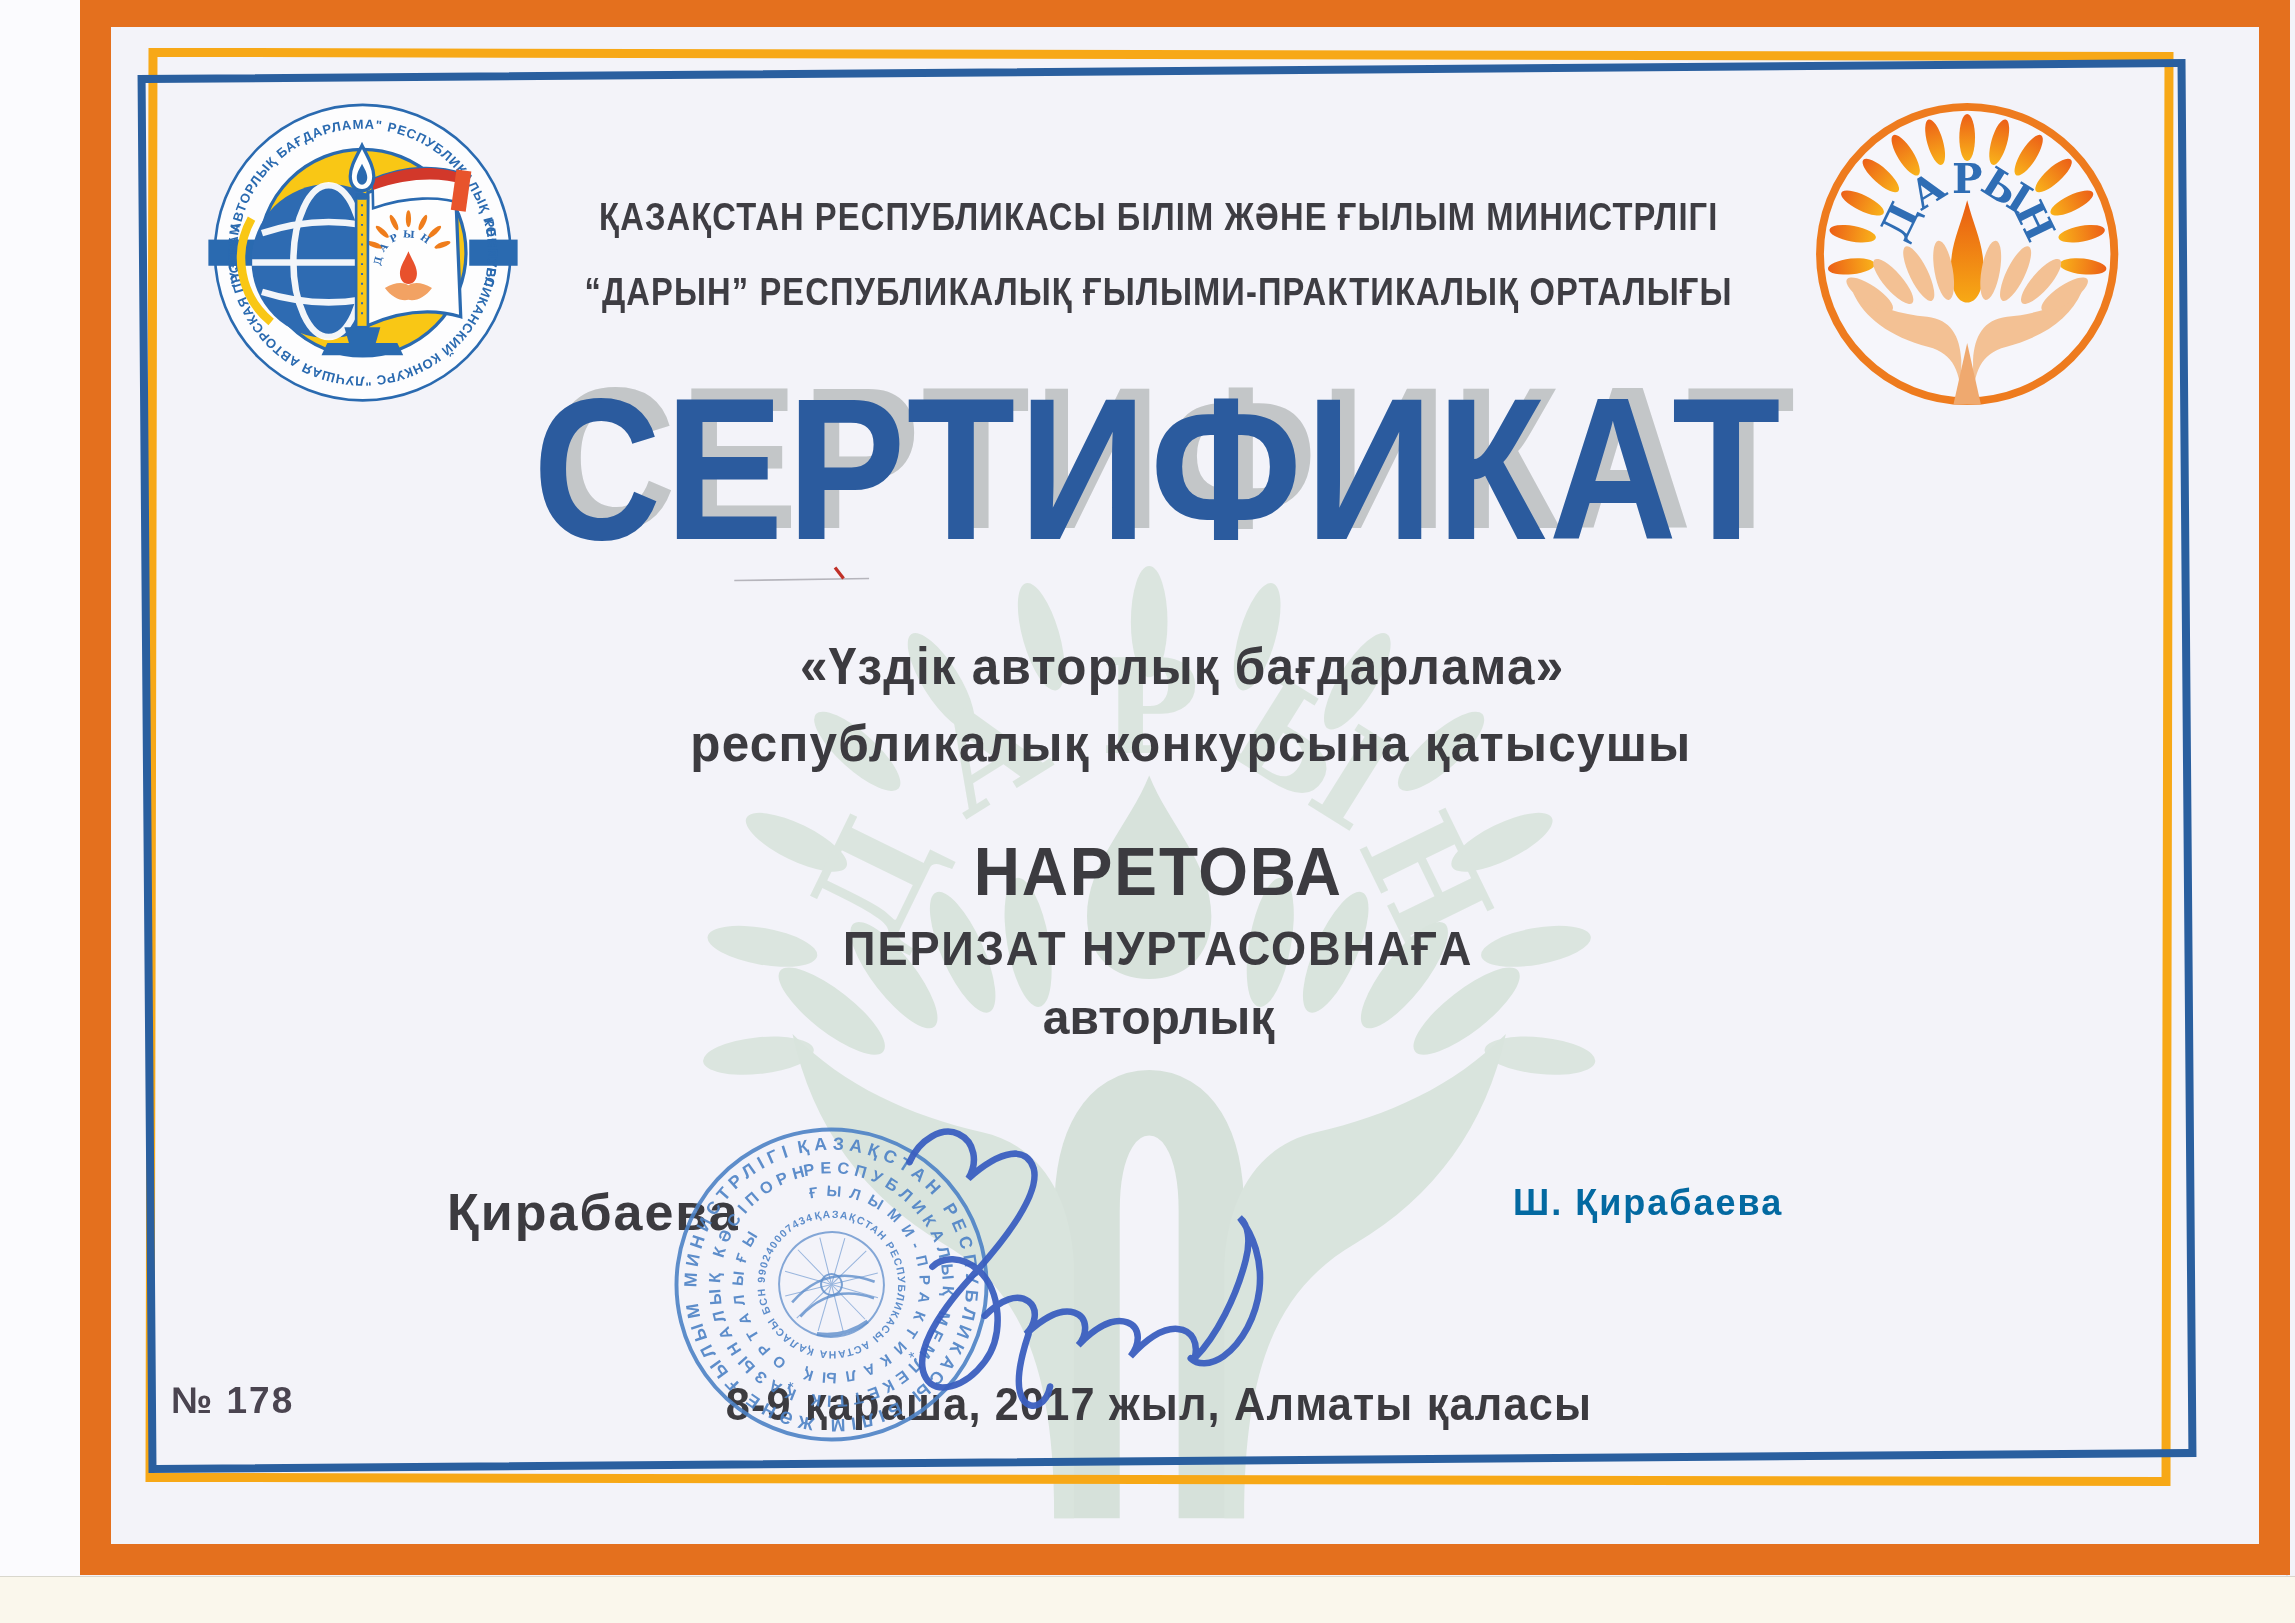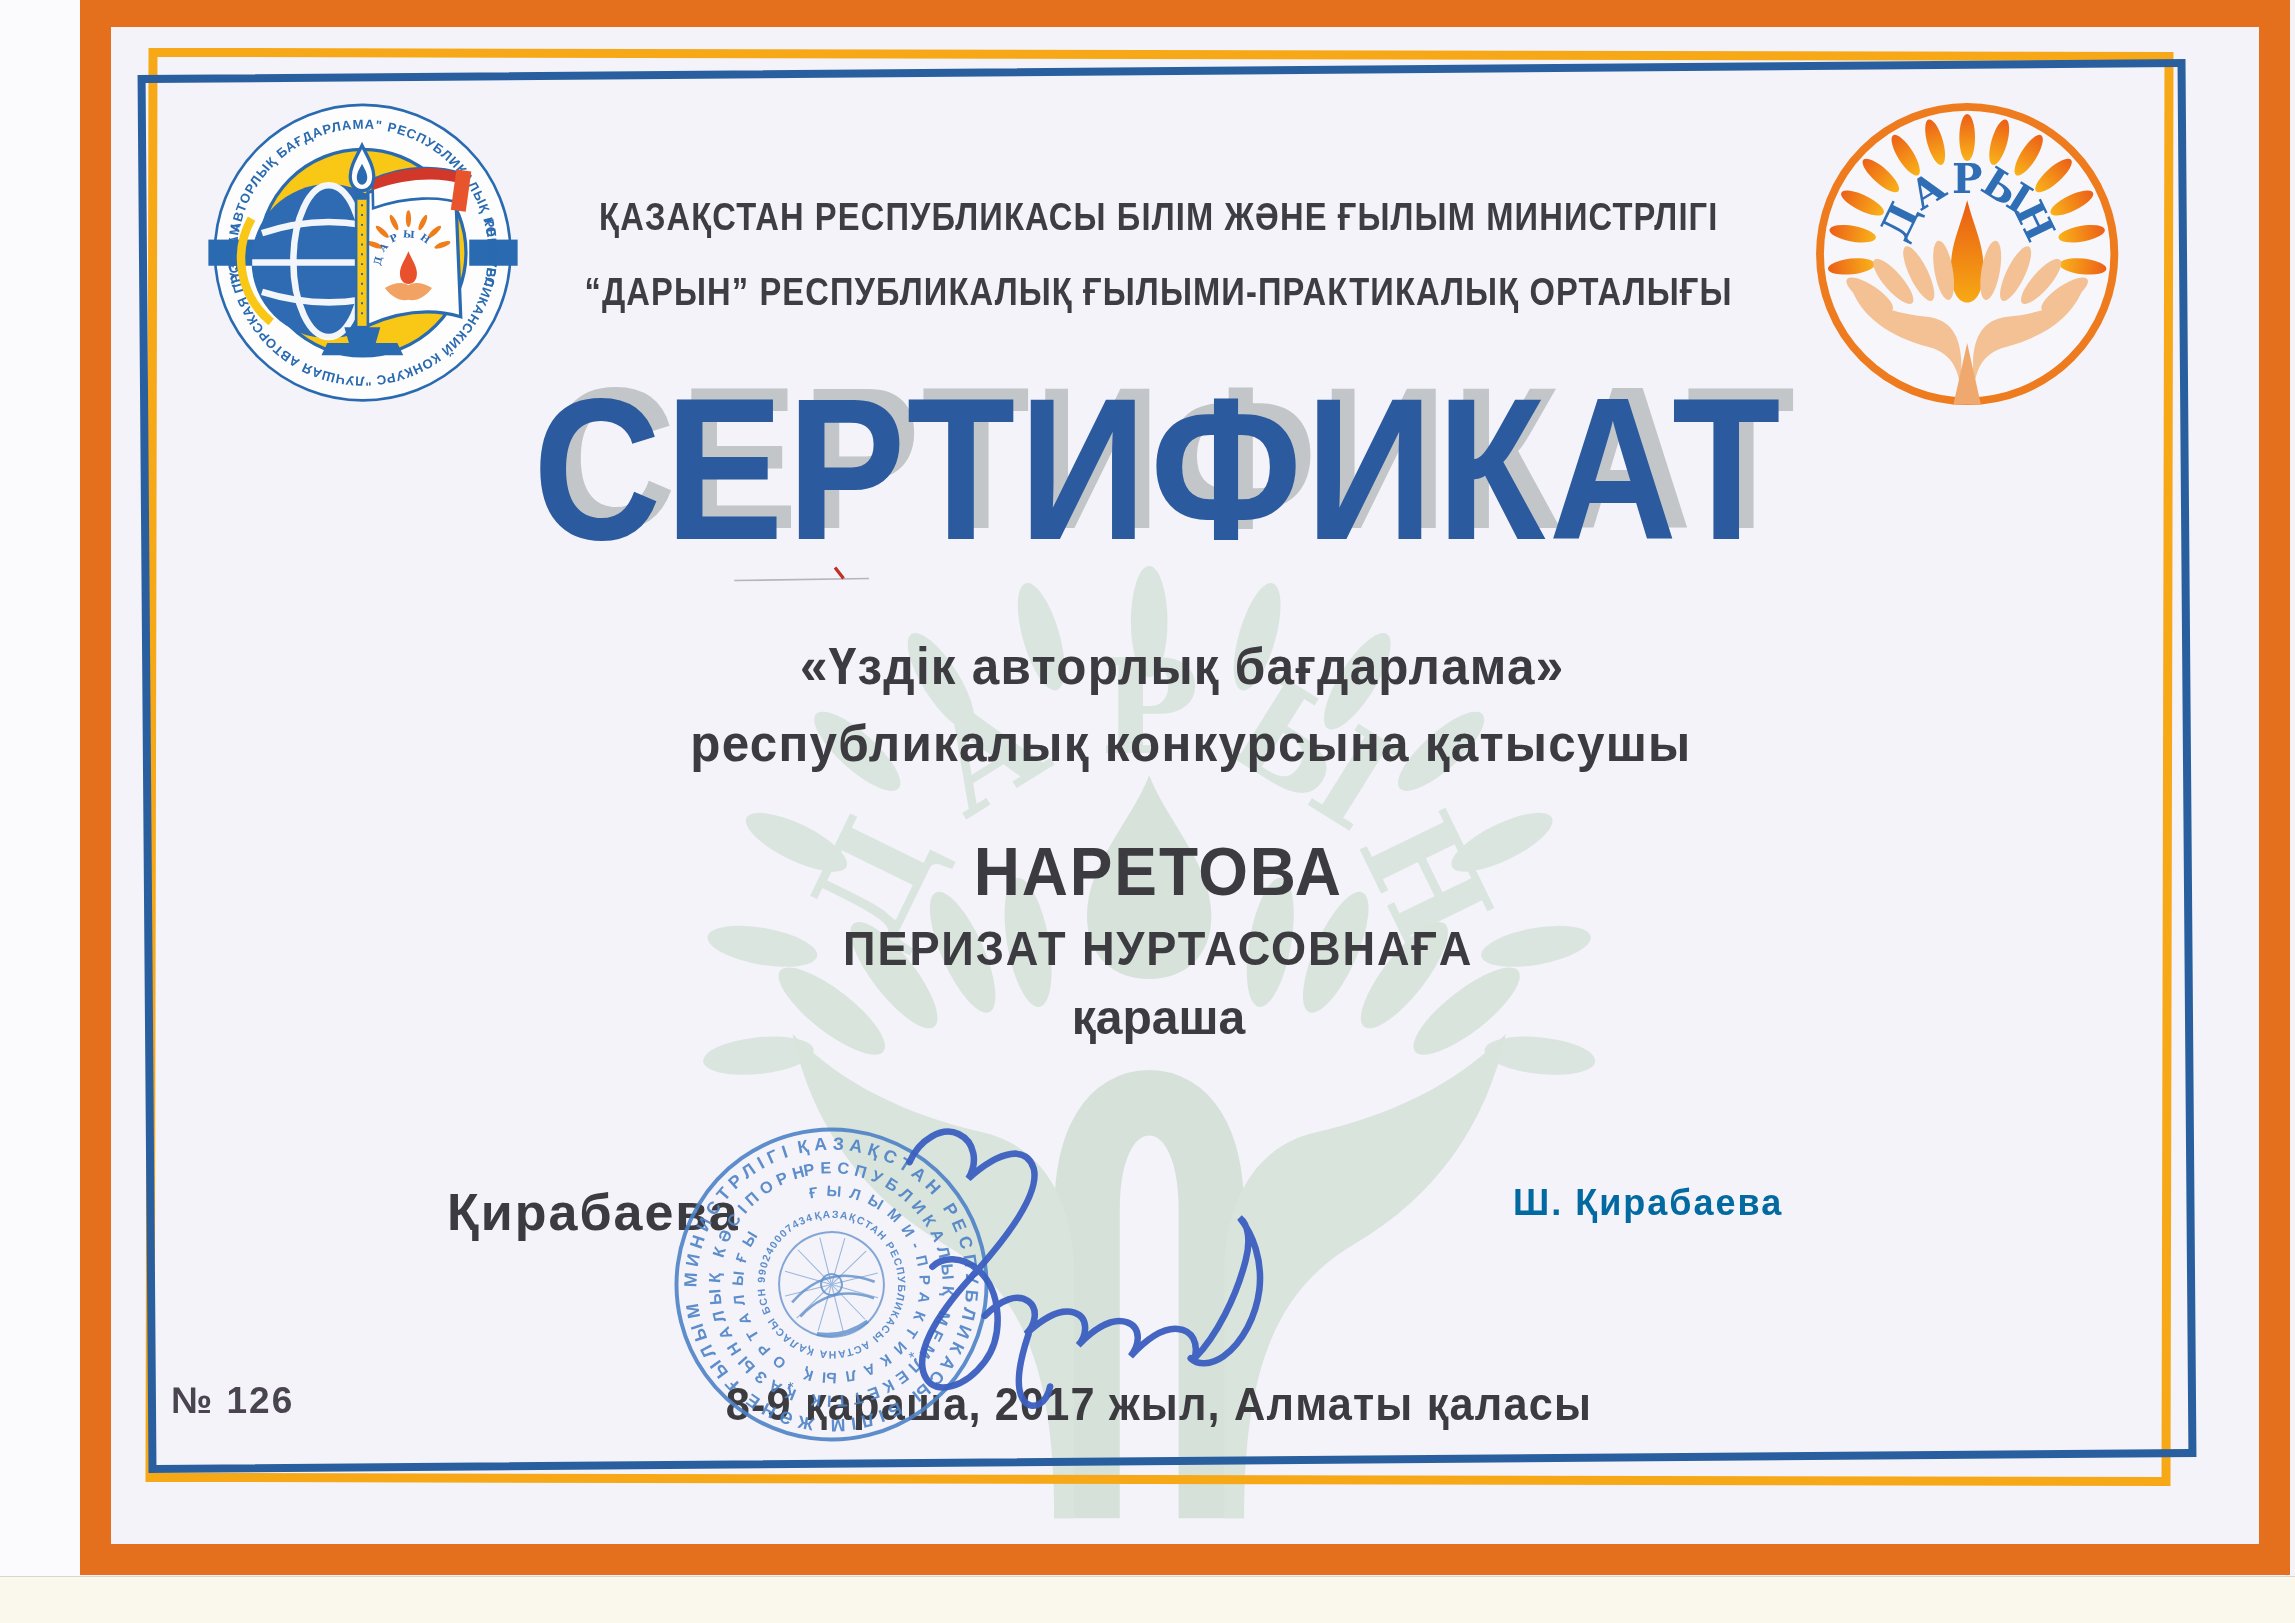--- a/index.html
+++ b/index.html
@@ -238,27 +238,27 @@
 <div class="abs center-wrap bodyline" id="contest-line2">
   <span class="cond">республикалық конкурсына қатысушы</span>
 </div>
 <div class="abs center-wrap bodyline" id="name-line1">
   <span class="cond">НАРЕТОВА</span>
 </div>
 <div class="abs center-wrap bodyline" id="name-line2">
   <span class="cond">ПЕРИЗАТ НУРТАСОВНАҒА</span>
 </div>
 <div class="abs center-wrap bodyline" id="issued-line">
-  <span class="cond">қараша</span>
+  <span class="cond">авторлық</span>
 </div>
 
 <div class="abs" id="director-label">Қирабаева</div>
 <div class="abs" id="director-name">Ш. Қирабаева</div>
 
-<div class="abs" id="cert-number">№ 126</div>
+<div class="abs" id="cert-number">№ 178</div>
 <div class="abs center-wrap bodyline" id="date-line">
   <span class="cond">8-9 қараша, 2017 жыл,  Алматы қаласы</span>
 </div>
 
 <svg class="abs" id="stamp" viewBox="0 0 500 500">
   <defs>
     <path id="sr1" d="M 250,44 a 206,206 0 1 1 -0.2,0" fill="none"></path>
     <path id="sr2" d="M 250,80 a 170,170 0 1 1 -0.2,0" fill="none"></path>
     <path id="sr3" d="M 250,115 a 135,135 0 1 1 -0.2,0" fill="none"></path>
     <path id="sr4" d="M 250,148 a 102,102 0 1 1 -0.2,0" fill="none"></path>

